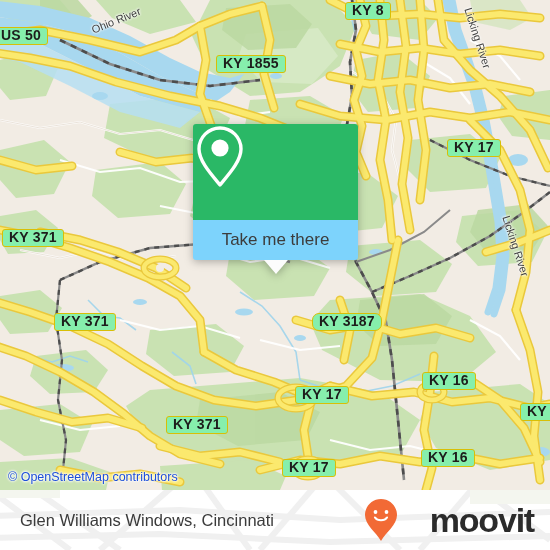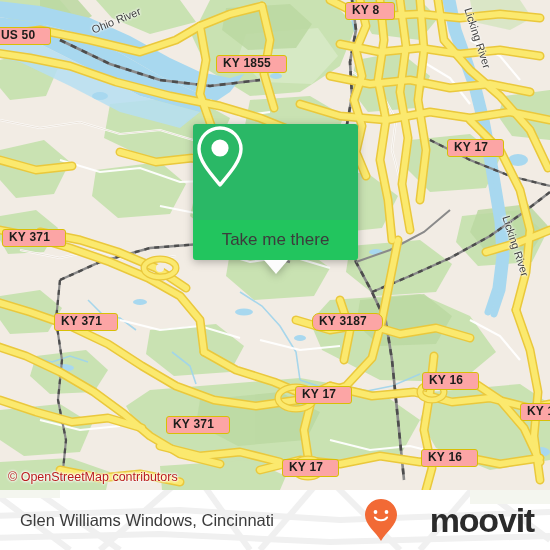--- a/index.html
+++ b/index.html
@@ -10,61 +10,61 @@
   }
   #app{position:relative;width:550px;height:550px;overflow:hidden;}
 
   
   #map{position:absolute;left:0;top:0;width:550px;height:490px;overflow:hidden;background:#f2ece4;}
   #map svg{position:absolute;left:0;top:0;}
 
   
   .shield{
     position:absolute;
-    background:#fca5a5;
+    background:#86efac;
     border:1.5px solid #d8bf06;
     border-radius:3px;
     color:#1d1d1b;
-    font-size:12px;
+    font-size:14px;
     font-weight:bold;
     letter-spacing:.2px;
-    padding:2px 15px 3px 6px;
+    padding:2px 6px 3px 6px;
     line-height:11px;
     white-space:nowrap;
     box-sizing:border-box;
   }
 
   
   .water-label{
     position:absolute;
     color:#3d3d3d;
     font-size:11px;
     white-space:nowrap;
     text-shadow:0 0 3px #fff,0 0 3px #fff,0 0 2px #fff;
   }
 
   
   #osm-attrib{
     position:absolute;left:8px;top:470px;
-    font-size:12.5px;color:#b91c1c;
+    font-size:12.5px;color:#1d4ed8;
     text-shadow:0 0 3px #fff,0 0 3px #fff,0 0 3px #fff,0 0 2px #fff;
     white-space:nowrap;
   }
 
   
   #marker-card{
     position:absolute;left:193px;top:124px;width:165px;
     filter:drop-shadow(0 2px 4px rgba(0,0,0,.28));
   }
   #card-top{
     height:96px;background:#2ab866;border-radius:3px 3px 0 0;
     display:flex;align-items:center;justify-content:center;
   }
   #card-button{
-    height:40px;background:#22c55e;border-radius:0 0 3px 3px;
+    height:40px;background:#7dd3fc;border-radius:0 0 3px 3px;
     display:flex;align-items:center;justify-content:center;
     color:#3c3c3c;font-size:17px;
   }
   #card-tail{
     position:absolute;left:50%;margin-left:-12px;top:136px;
     width:0;height:0;
     border-left:12px solid transparent;
     border-right:12px solid transparent;
     border-top:14px solid #fcfcfc;
   }

